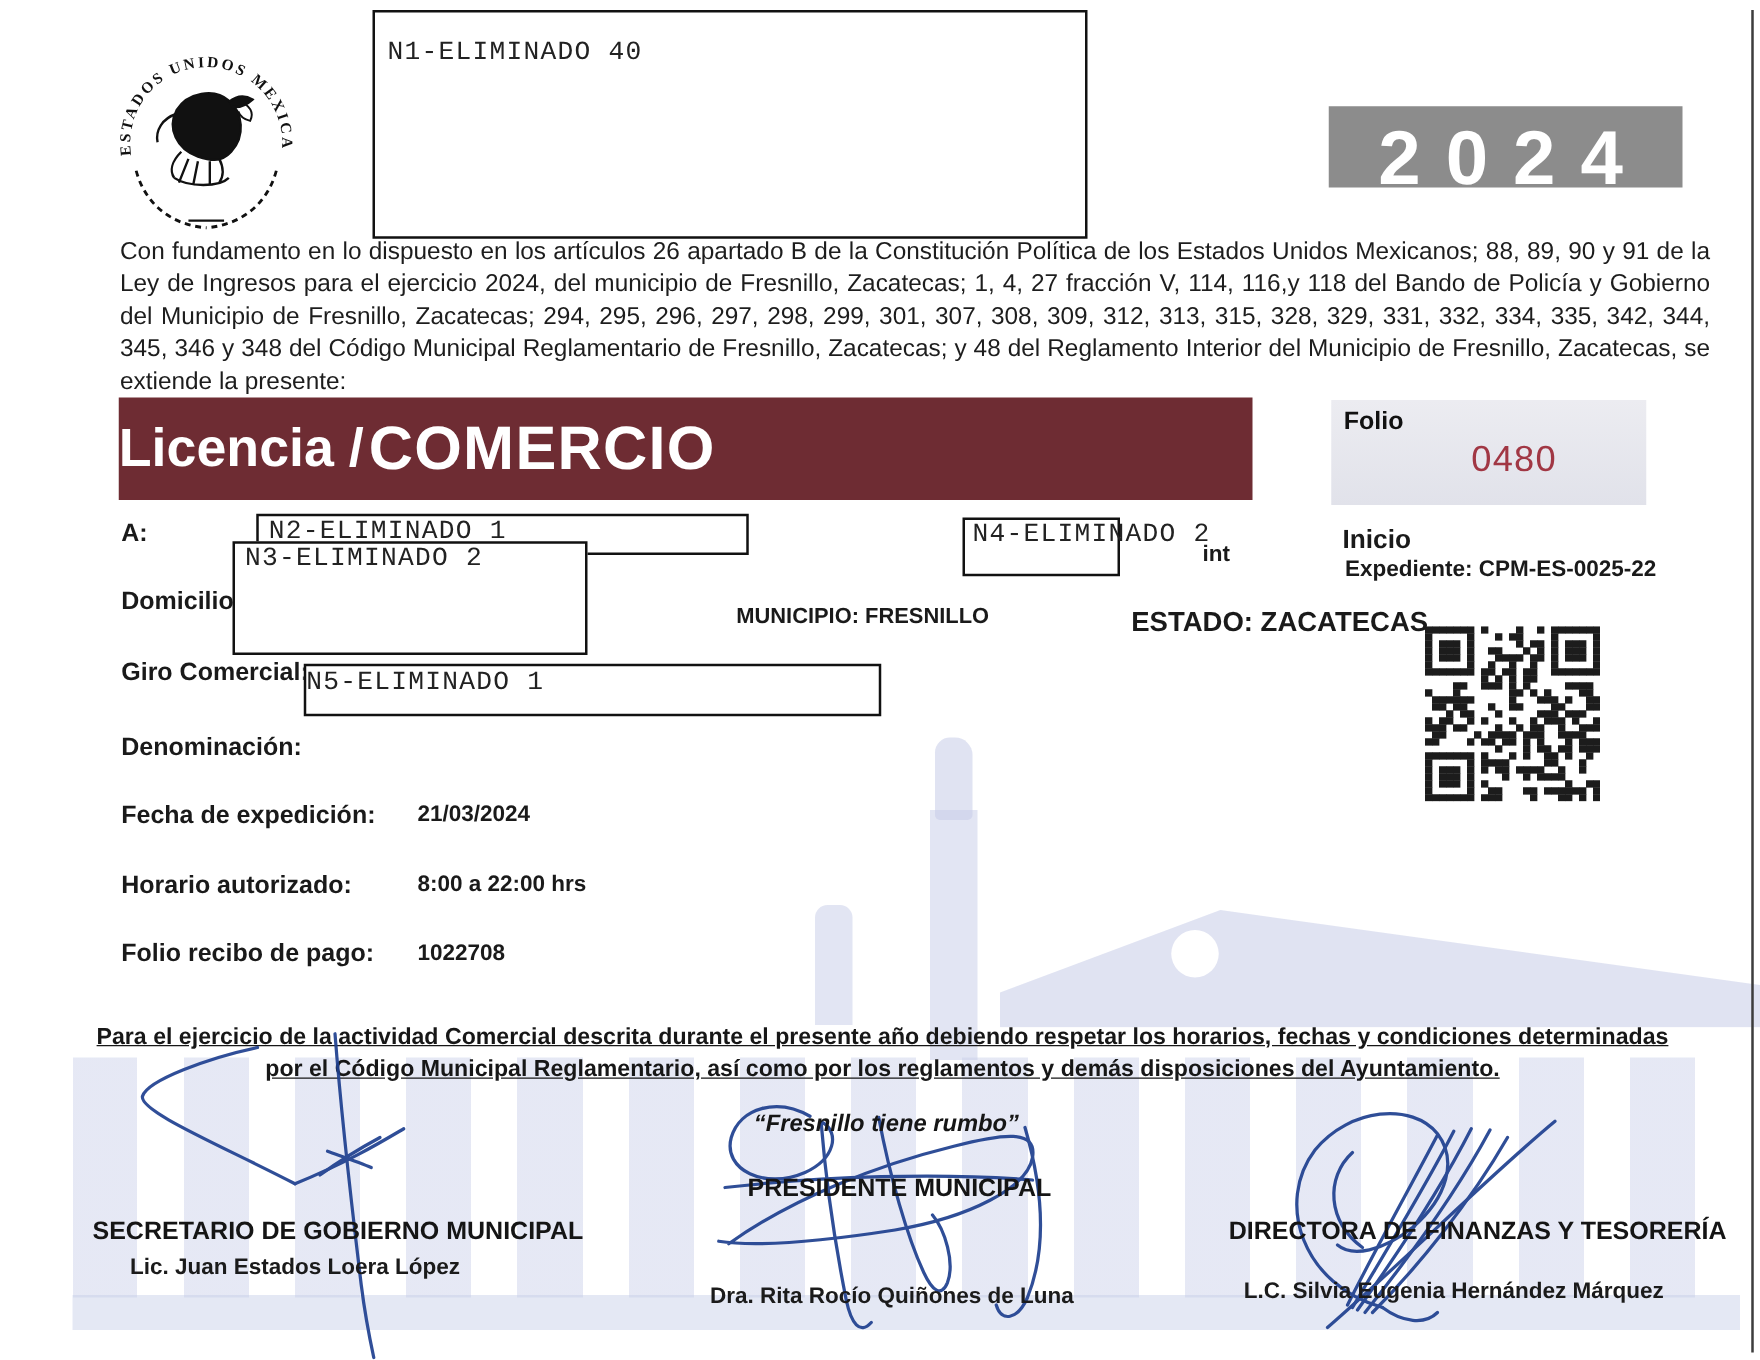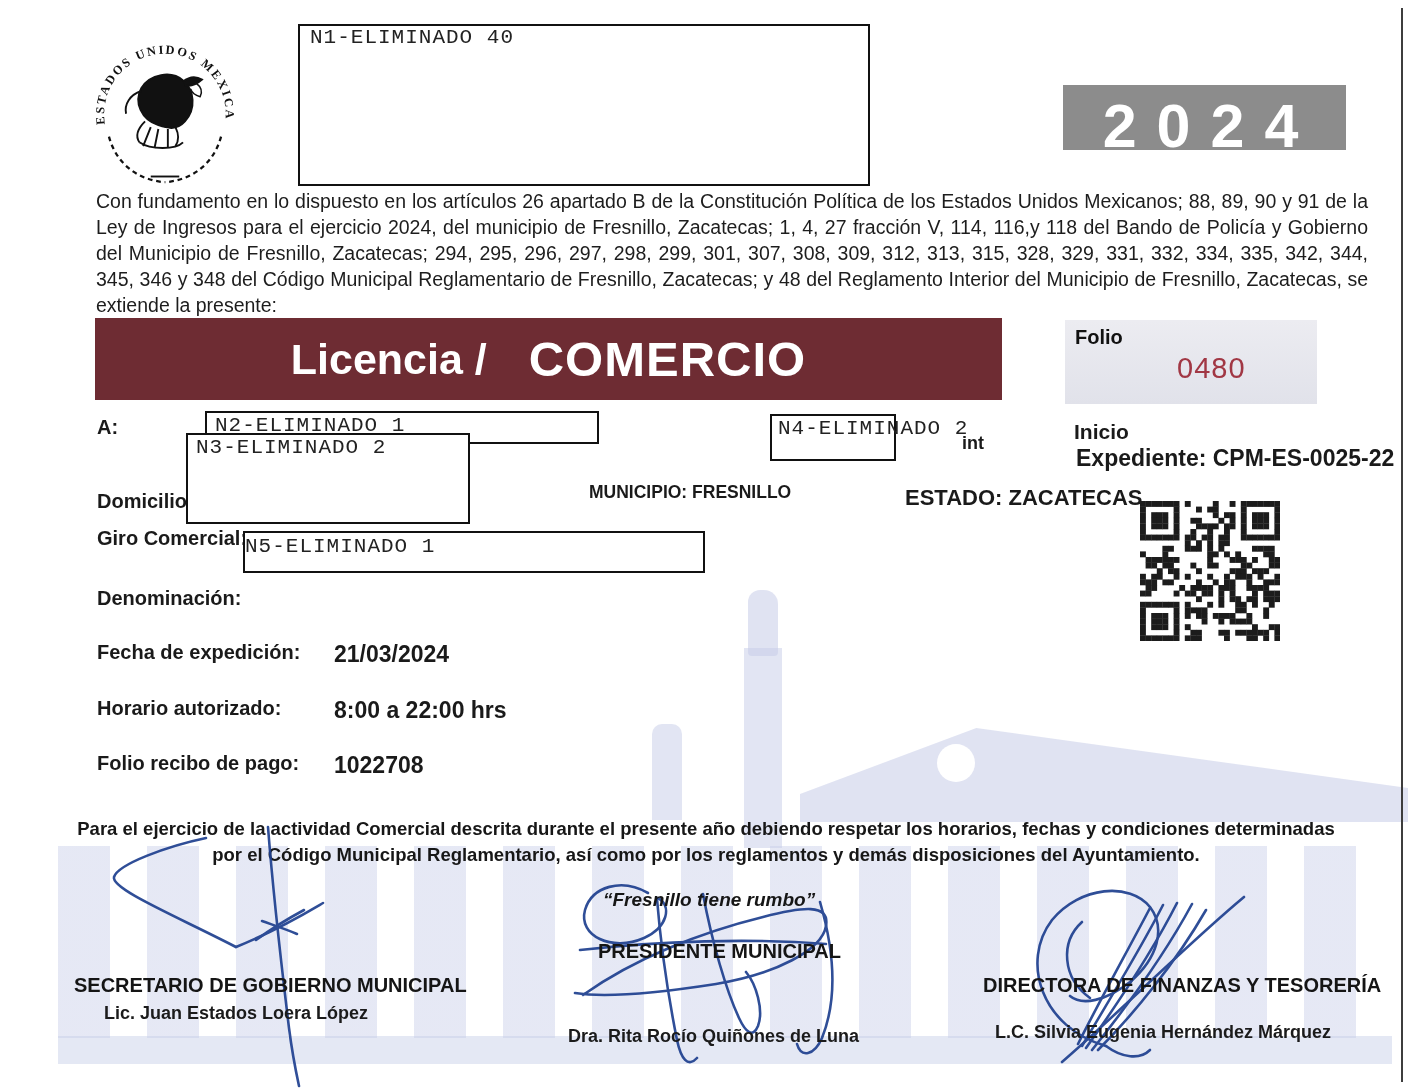--- a/index.html
+++ b/index.html
@@ -46,59 +46,59 @@
     background:rgba(198,204,232,.5);
   }
 
   
   .seal{left:84px;top:34px;}
   .redact{
     border:2px solid #111;background:#fff;
     font-family:"Liberation Mono","DejaVu Sans Mono",monospace;
     font-size:21px;color:#222;letter-spacing:1px;white-space:nowrap;
   }
-  .redact-n1{left:298px;top:24px;width:558px;height:158px;padding:0 0 0 10px;}
+  .redact-n1{left:298px;top:8px;width:558px;height:158px;padding:21px 0 0 10px;}
   .badge-2024{
     left:1063px;top:85px;width:283px;height:65px;
     background:#8c8c8c;color:#fff;
     font-size:61px;font-weight:bold;letter-spacing:20px;
     text-align:center;line-height:82px;padding-left:12px;box-sizing:border-box;
   }
   .edge-line{left:1401px;top:8px;width:2px;height:1074px;background:#3d3d3d;}
 
   
   .legal{
     left:96px;top:188px;width:1272px;
     font-size:19.5px;line-height:26px;text-align:justify;color:#1d1d1d;
   }
 
   
   .banner{
     left:95px;top:318px;width:907px;height:82px;
     background:#6e2c33;color:#fff;
-    display:flex;align-items:center;justify-content:center;gap:38px;
+    display:flex;align-items:center;justify-content:flex-start;
   }
   .banner .t1{font-size:43px;font-weight:700;margin-right:4px;}
   .banner .t2{font-size:49px;font-weight:800;letter-spacing:1px;}
 
   .folio-box{
     left:1065px;top:320px;width:252px;height:84px;
     background:linear-gradient(180deg,#ececf1,#e1e2ea);
   }
   .folio-label{position:absolute;left:10px;top:6px;font-size:20px;font-weight:bold;color:#111;}
   .folio-value{position:absolute;left:112px;top:32px;font-size:29px;color:#a13744;letter-spacing:1px;}
 
   
   .lbl{font-weight:bold;color:#1a1a1a;font-size:20px;white-space:nowrap;}
-  .val{font-weight:bold;color:#1a1a1a;font-size:23px;white-space:nowrap;}
+  .val{font-weight:bold;color:#1a1a1a;font-size:18px;white-space:nowrap;}
 
   .lbl-a{left:97px;top:416px;}
   .redact-n2{left:205px;top:411px;width:382px;height:28px;padding:1px 0 0 8px;}
   .redact-n3{left:186px;top:433px;width:272px;height:86px;padding:1px 0 0 8px;}
-  .lbl-domicilio{left:97px;top:490px;}
+  .lbl-domicilio{left:97px;top:470px;}
   .redact-n4{left:770px;top:414px;width:116px;height:42px;padding:1px 0 0 6px;overflow:visible;}
   .lbl-int{left:962px;top:433px;font-size:18px;}
   .lbl-inicio{left:1074px;top:420px;font-size:21px;}
   .lbl-expediente{left:1076px;top:445px;}
   .lbl-municipio{left:589px;top:482px;font-size:17.5px;}
   .lbl-estado{left:905px;top:485px;font-size:22px;}
   .lbl-giro{left:97px;top:527px;}
   .redact-n5{left:243px;top:531px;width:458px;height:36px;padding:2px 0 0 0;}
   .lbl-denominacion{left:97px;top:587px;}
 
@@ -106,21 +106,21 @@
   .row-value{left:334px;}
   .y-fecha{top:641px;}
   .y-horario{top:697px;}
   .y-pago{top:752px;}
 
   .qr{left:1140px;top:501px;width:140px;height:140px;}
 
   
   .footer-par{
     left:70px;top:816px;width:1272px;
-    font-size:18.5px;line-height:26px;font-weight:bold;text-align:center;color:#171717;
+    font-size:18.5px;line-height:26px;font-weight:bold;text-align:center;color:#171717;text-decoration:underline;
   }
 
   
   .slogan{left:603px;top:889px;font-size:19px;font-weight:bold;font-style:italic;}
   .sig-title{font-size:20px;font-weight:bold;white-space:nowrap;color:#151515;}
   .sig-name{font-size:18px;font-weight:bold;white-space:nowrap;color:#1b1b1b;}
   .t-secretario{left:74px;top:974px;}
   .n-secretario{left:104px;top:1003px;}
   .t-presidente{left:598px;top:940px;}
   .n-presidente{left:568px;top:1026px;}

